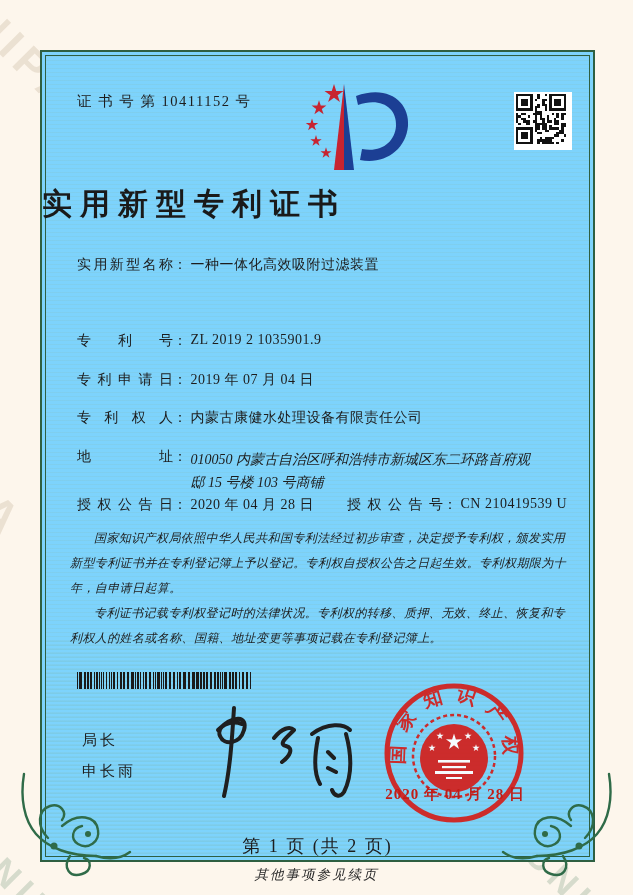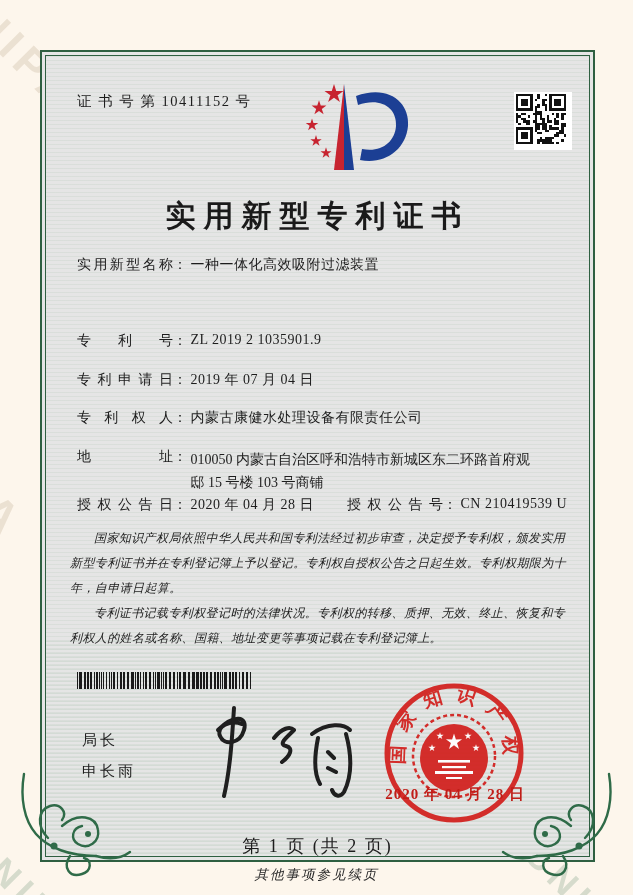--- a/index.html
+++ b/index.html
@@ -14,49 +14,49 @@
   .wm{
     position:absolute;font-family:"Liberation Sans","DejaVu Sans",sans-serif;
     font-weight:bold;letter-spacing:7px;color:rgba(196,176,148,.30);
     transform:rotate(45deg);transform-origin:left top;white-space:nowrap;
     pointer-events:none;z-index:1;
   }
   .wm.green{color:rgba(150,176,152,.38);}
   
   .frame{
     position:absolute;left:40px;top:50px;width:551px;height:808px;
-    border:2px solid #2e5f41;z-index:2;background:#e5e5e5;
+    border:2px solid #2e5f41;z-index:2;background:#7dd3fc;
   }
   .frame-inner-line{position:absolute;inset:3px;border:1px solid #2e5f41;pointer-events:none;z-index:1;}
   .guilloche{
     position:absolute;inset:4px;z-index:0;
     background:repeating-linear-gradient(180deg, rgba(140,175,145,.13) 0 1px, rgba(0,0,0,0) 1px 4px);
   }
   .guilloche-strong{
     position:absolute;left:4px;right:4px;bottom:4px;height:215px;z-index:0;
     background:repeating-linear-gradient(180deg, rgba(120,165,130,.16) 0 1px, rgba(0,0,0,0) 1px 4px);
   }
   .frame > .content{position:absolute;inset:0;z-index:3;}
   
   .certno{position:absolute;left:35px;top:40px;font-size:14.5px;letter-spacing:1.5px;}
   .logo{position:absolute;left:232px;top:28px;width:160px;height:100px;}
   .qr{position:absolute;left:472px;top:40px;width:54px;height:54px;background:#fff;padding:2px;}
   .title{
-    position:absolute;left:0;top:144px;width:100%;text-align:center;
+    position:absolute;left:0;top:132px;width:100%;text-align:left;
     font-size:30px;font-weight:bold;letter-spacing:8px;color:#1a1a1a;
   }
   
   .row{position:absolute;left:35px;font-size:14px;white-space:nowrap;}
   .flabel{
     display:inline-block;width:96px;text-align:justify;text-align-last:justify;
     vertical-align:top;
   }
   .colon{display:inline-block;vertical-align:top;}
   .fvalue{display:inline-block;vertical-align:top;letter-spacing:.5px;}
-  .addr-lines{display:inline-block;vertical-align:top;white-space:normal;width:390px;line-height:23px;}
+  .addr-lines{display:inline-block;vertical-align:top;white-space:normal;width:390px;line-height:23px;font-style:italic;}
   
   .paras{
     position:absolute;left:28px;top:474px;width:497px;
     font-style:italic;font-size:12px;line-height:25px;letter-spacing:.4px;
   }
   .paras p{margin:0;text-indent:2em;}
   
   .barcode{position:absolute;left:35px;top:620px;width:176px;height:17px;}
   .signer{
     position:absolute;left:40px;top:672px;

